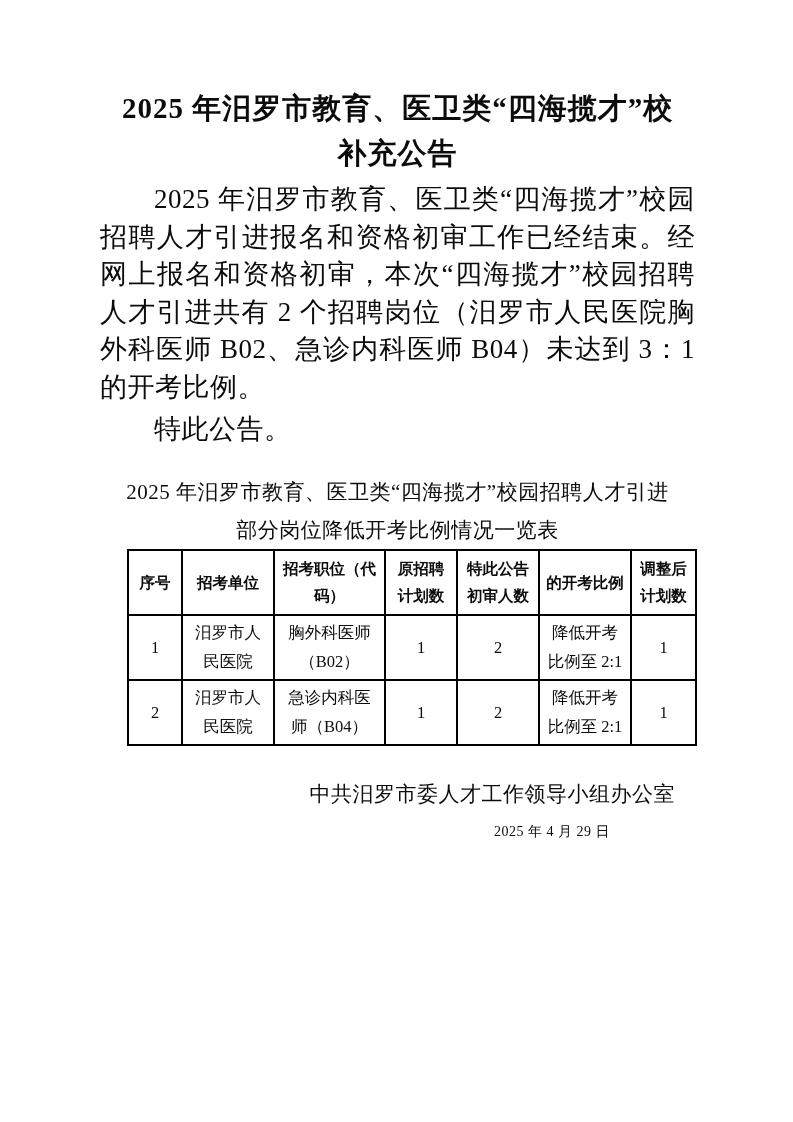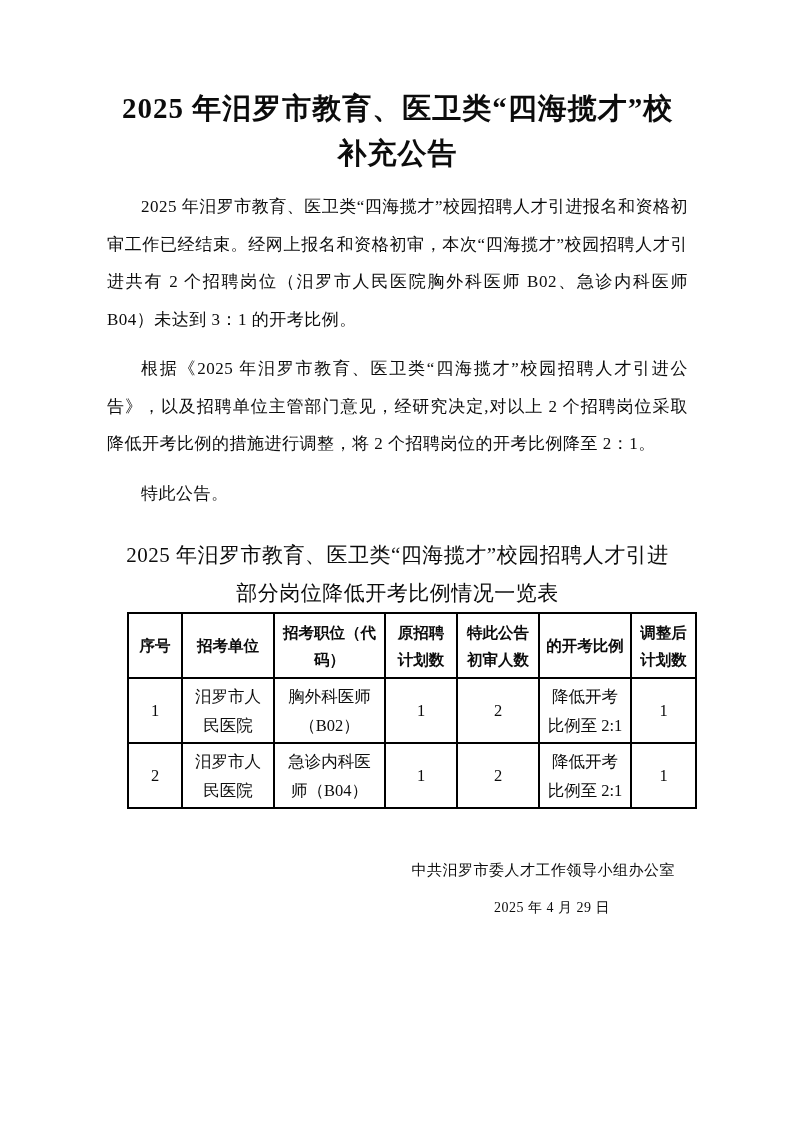--- a/index.html
+++ b/index.html
@@ -18,22 +18,22 @@
   .title {
     margin: 0;
     font-size: 29px;
     font-weight: 700;
     line-height: 45px;
     text-align: center;
     letter-spacing: 1px;
   }
   .body-text { margin-top: 0; }
   .para {
-    margin: 12px;
-    font-size: 17px;
+    margin: 5px;
+    font-size: 27px;
     line-height: 37.5px;
     text-align: justify;
     text-indent: 2em;
     letter-spacing: 0.5px;
   }
   .table-caption {
     margin-top: 24px;
     font-size: 21px;
     line-height: 38px;
     text-align: center;
@@ -59,22 +59,22 @@
     font-size: 15.5px;
     line-height: 27px;
     height: 65px;
   }
   table.recruit td {
     font-size: 16.5px;
     line-height: 29px;
     height: 65px;
   }
   .signature {
-    margin-top: 42px;
-    font-size: 15px;
+    margin-top: 29px;
+    font-size: 21px;
     line-height: 38px;
     text-align: right;
     padding-right: 25px;
     letter-spacing: 0.5px;
   }
   .date {
     font-size: 14px;
     line-height: 38px;
     text-align: right;
     padding-right: 90px;
@@ -86,21 +86,20 @@
 
 <div class="page">
 
   <h1 class="title">
     <div>2025 年汨罗市教育、医卫类“四海揽才”校</div>
     <div>补充公告</div>
   </h1>
 
   <div class="body-text">
     <p class="para">2025 年汨罗市教育、医卫类“四海揽才”校园招聘人才引进报名和资格初审工作已经结束。经网上报名和资格初审，本次“四海揽才”校园招聘人才引进共有 2 个招聘岗位（汨罗市人民医院胸外科医师 B02、急诊内科医师 B04）未达到 3：1 的开考比例。</p>
-    <p class="para">根据《2025 年汨罗市教育、医卫类“四海揽才”校园招聘人才引进公告》，以及招聘单位主管部门意见，经研究决定,对以上 2 个招聘岗位采取降低开考比例的措施进行调整，将 2 个招聘岗位的开考比例降至 2：1。</p>
     <p class="para">特此公告。</p>
   </div>
 
   <div class="table-caption">
     <div>2025 年汨罗市教育、医卫类“四海揽才”校园招聘人才引进</div>
     <div>部分岗位降低开考比例情况一览表</div>
   </div>
 
   <table class="recruit">
     <colgroup>

